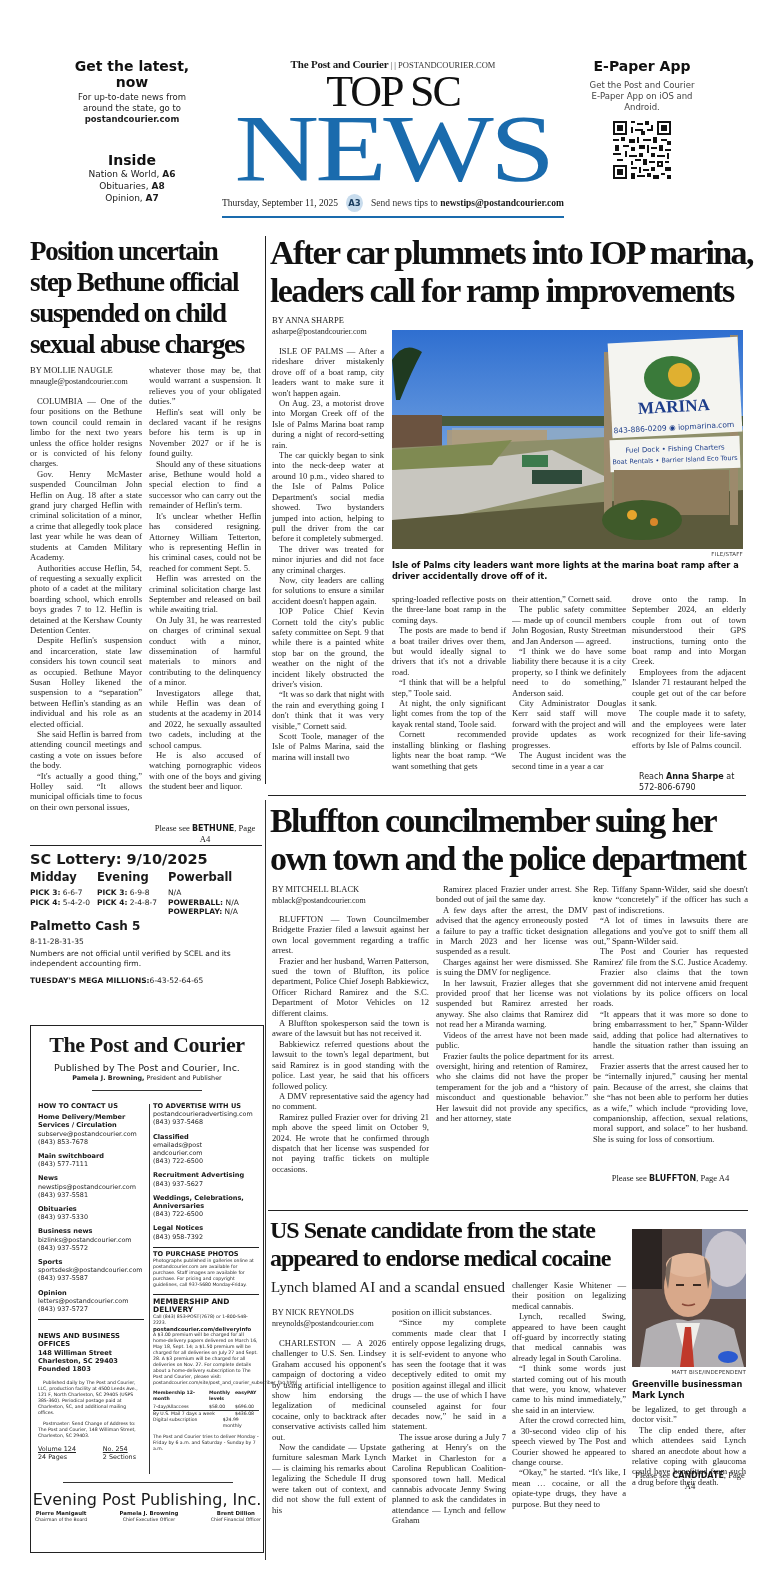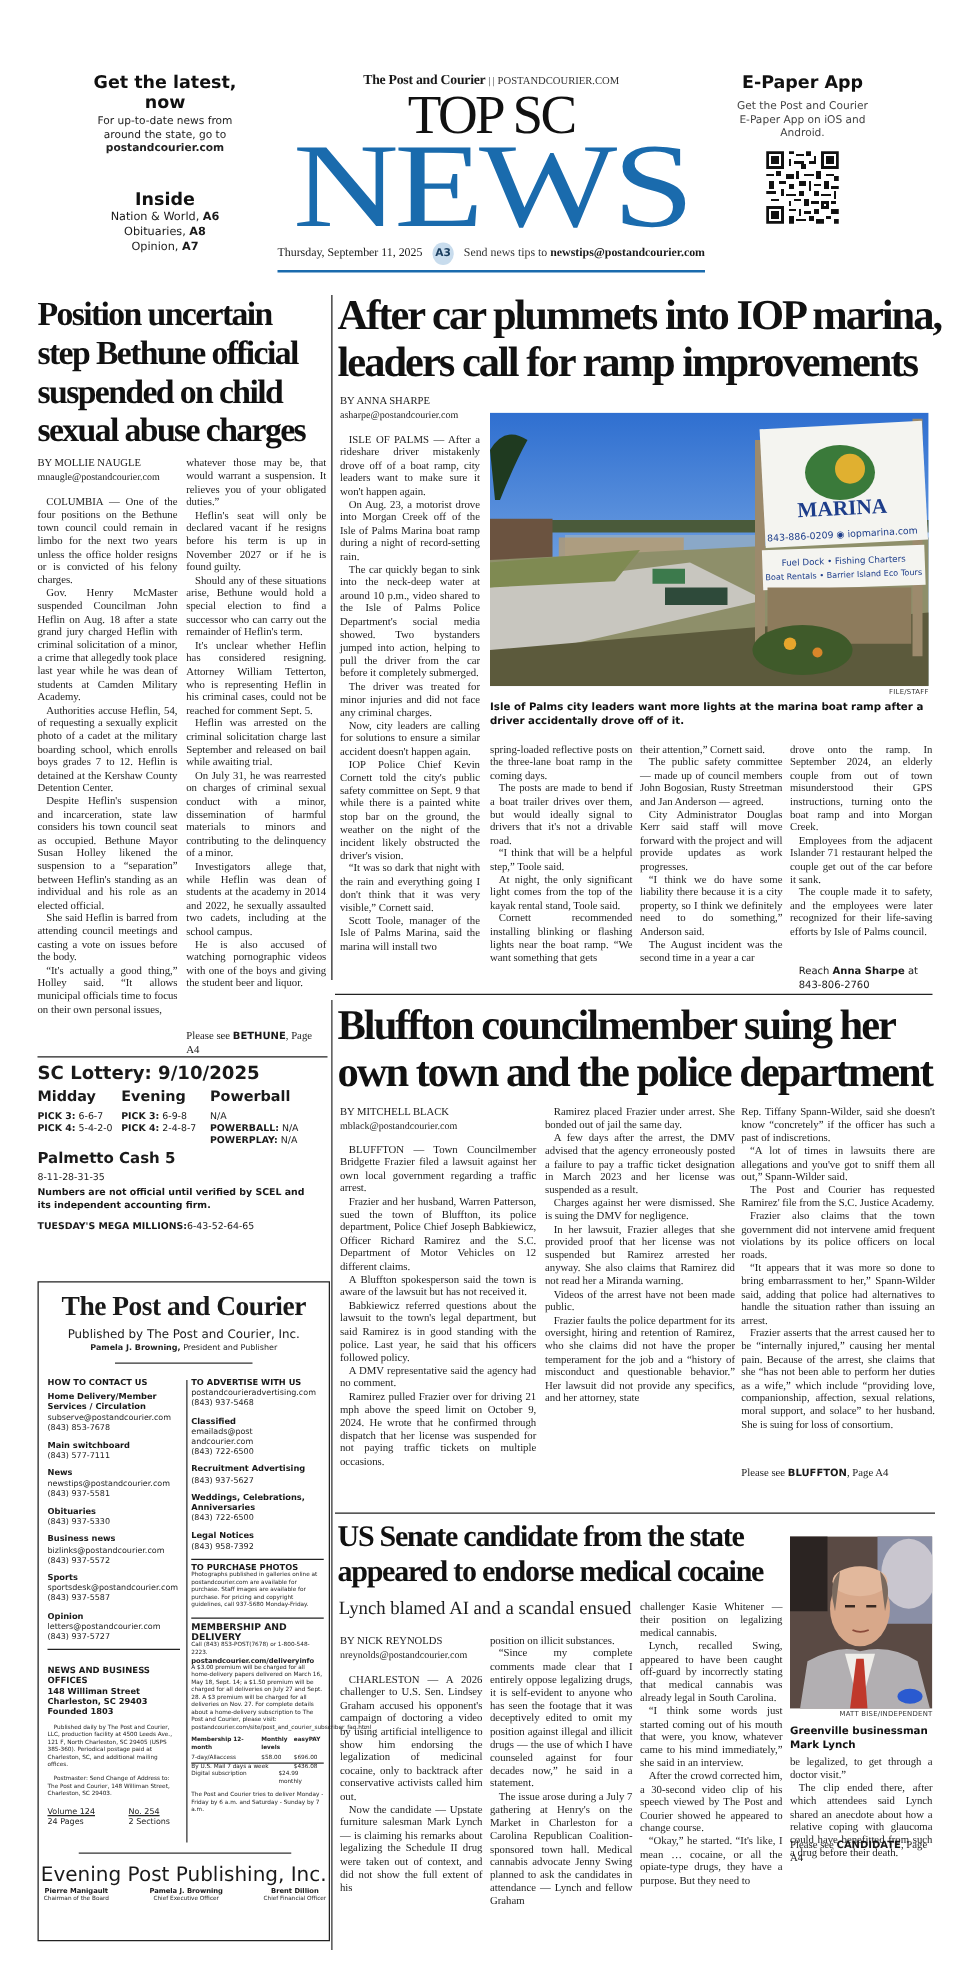--- a/index.html
+++ b/index.html
@@ -19,21 +19,21 @@
   .dateline { font-size: 9.5px; display: flex; align-items: center; gap: 8px; white-space: nowrap; }
   .page-badge { display: inline-block; width: 18px; height: 18px; border-radius: 50%; background: #c8dced; font-family: "DejaVu Sans", sans-serif; font-weight: bold; font-size: 8.5px; line-height: 18px; text-align: center; color: #1a3d5e; }
   .blue-rule { height: 2px; background: #1a6bad; }
 
   
   .hl { font-family: "Liberation Serif", serif; font-weight: bold; color: #111; letter-spacing: -1.2px; transform-origin: left top; }
   .byline { font-size: 8.5px; line-height: 11px; text-transform: uppercase; }
   .email { font-size: 8px; line-height: 11px; }
   .body { font-size: 8.6px; line-height: 10.4px; text-align: justify; hyphens: auto; color: #1c1c1c; }
   .body p { text-indent: 7px; }
-  .cont { font-size: 8.6px; line-height: 11px; }
+  .cont { font-size: 8.6px; line-height: 11px; text-align: center; }
   .cont b { font-family: "DejaVu Sans", sans-serif; font-weight: bold; font-size: 8px; }
   .vrule { position: absolute; width: 1px; background: #222; }
   .hrule { position: absolute; height: 1px; background: #222; }
   .credit { font-family: "DejaVu Sans", sans-serif; font-size: 5.5px; color: #333; text-align: right; letter-spacing: 0.2px; }
   .caption { font-family: "DejaVu Sans", sans-serif; font-weight: bold; font-size: 8.2px; line-height: 10.5px; color: #111; }
 
   
   .lot-title { font-family: "DejaVu Sans", sans-serif; font-weight: bold; font-size: 14.5px; line-height: 18px; }
   .lot-head { font-family: "DejaVu Sans", sans-serif; font-weight: bold; font-size: 11.5px; line-height: 14px; }
   .lot-row { font-family: "DejaVu Sans", sans-serif; font-size: 7.5px; line-height: 9.5px; }
@@ -203,21 +203,21 @@
     </div>
     <div style="width:95px;">
       <div class="lot-head">Powerball</div>
       <div class="lot-row" style="margin-top:4px;"><span>N/A</span></div>
       <div class="lot-row"><b>POWERBALL:</b> <span>N/A</span></div>
       <div class="lot-row"><b>POWERPLAY:</b> <span>N/A</span></div>
     </div>
   </div>
   <div class="lot-head" style="font-size:12px; margin-top:2px;">Palmetto Cash 5</div>
   <div class="lot-note" style="margin-top:4px;">8-11-28-31-35</div>
-  <div class="lot-note" style="margin-top:3px; width:220px;font-weight:bold;">Numbers are not official until verified by SCEL and its independent accounting firm.</div>
+  <div class="lot-note" style="margin-top:3px; width:220px;">Numbers are not official until verified by SCEL and its independent accounting firm.</div>
   <div class="lot-note" style="margin-top:8px;"><b style="font-weight:bold;">TUESDAY'S MEGA MILLIONS:</b><span>6-43-52-64-65</span></div>
 </div>
 
 <div class="abs info-box" style="left:30px; top:1025px; width:234px; height:528px;">
   <div class="pc-logo" style="margin-top:6px;">The Post and Courier</div>
   <div class="info-sans" style="text-align:center; font-size:9.5px; margin-top:4px;">Published by The Post and Courier, Inc.</div>
   <div class="i-text" style="text-align:center; margin-top:1px;"><b>Pamela J. Browning,</b> <span>President and Publisher</span></div>
   <div style="width:110px; height:1px; background:#333; margin:8px auto 0;"></div>
 
   <div class="abs" style="left:7px; top:76px; width:106px;">
@@ -410,32 +410,32 @@
 <div class="abs body" style="left:392px; top:594px; width:114px;">
   <p style="text-indent:0;">spring-loaded reflective posts on the three-lane boat ramp in the coming days.</p>
     <p>The posts are made to bend if a boat trailer drives over them, but would ideally signal to drivers that it's not a drivable road.</p>
     <p>“I think that will be a helpful step,” Toole said.</p>
     <p>At night, the only significant light comes from the top of the kayak rental stand, Toole said.</p>
     <p>Cornett recommended installing blinking or flashing lights near the boat ramp. “We want something that gets</p>
 </div>
 <div class="abs body" style="left:512px; top:594px; width:114px;">
   <p style="text-indent:0;">their attention,” Cornett said.</p>
     <p>The public safety committee — made up of council members John Bogosian, Rusty Streetman and Jan Anderson — agreed.</p>
+    <p>“I think we do have some liability there because it is a city property, so I think we definitely need to do something,” Anderson said.</p>
     <p>City Administrator Douglas Kerr said staff will move forward with the project and will provide updates as work progresses.</p>
-    <p>“I think we do have some liability there because it is a city property, so I think we definitely need to do something,” Anderson said.</p>
     <p>The August incident was the second time in a year a car</p>
 </div>
 <div class="abs body" style="left:632px; top:594px; width:114px;">
   <p style="text-indent:0;">drove onto the ramp. In September 2024, an elderly couple from out of town misunderstood their GPS instructions, turning onto the boat ramp and into Morgan Creek.</p>
     <p>Employees from the adjacent Islander 71 restaurant helped the couple get out of the car before it sank.</p>
     <p>The couple made it to safety, and the employees were later recognized for their life-saving efforts by Isle of Palms council.</p>
 </div>
 <div class="abs" style="left:639px; top:771px; width:110px; font-family:'DejaVu Sans', sans-serif; font-size:8px; line-height:11px;">
   <span>Reach</span> <b>Anna Sharpe</b> <span>at</span><br>
-  <span>843-806-2760</span>
+  <span>572-806-6790</span>
 </div>
 
 <div class="hrule" style="left:268px; top:795px; width:478px;"></div>
 
 <div class="abs hl" style="left:270px; top:802px; width:500px; font-size:34px; line-height:38px; letter-spacing:-1.6px;">Bluffton councilmember suing her own town and the police department</div>
 
 <div class="abs" style="left:272px; top:884px; width:160px;">
   <div class="byline">BY MITCHELL BLACK</div>
   <div class="email">mblack@postandcourier.com</div>
 </div>

